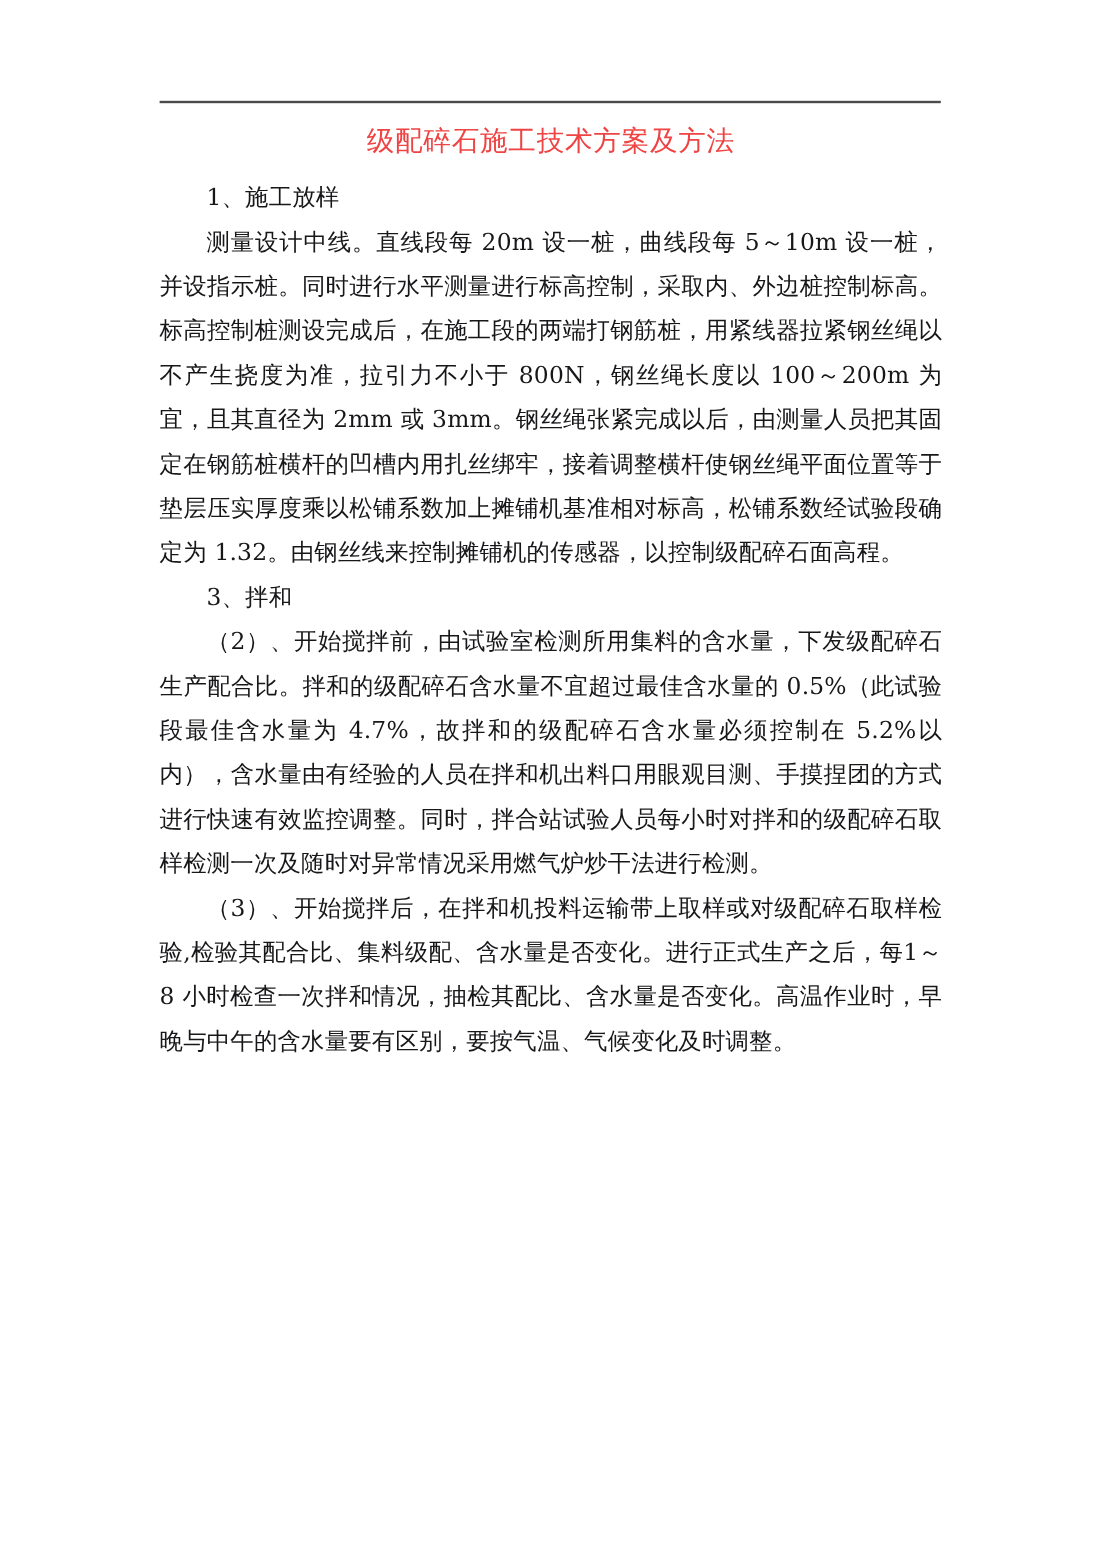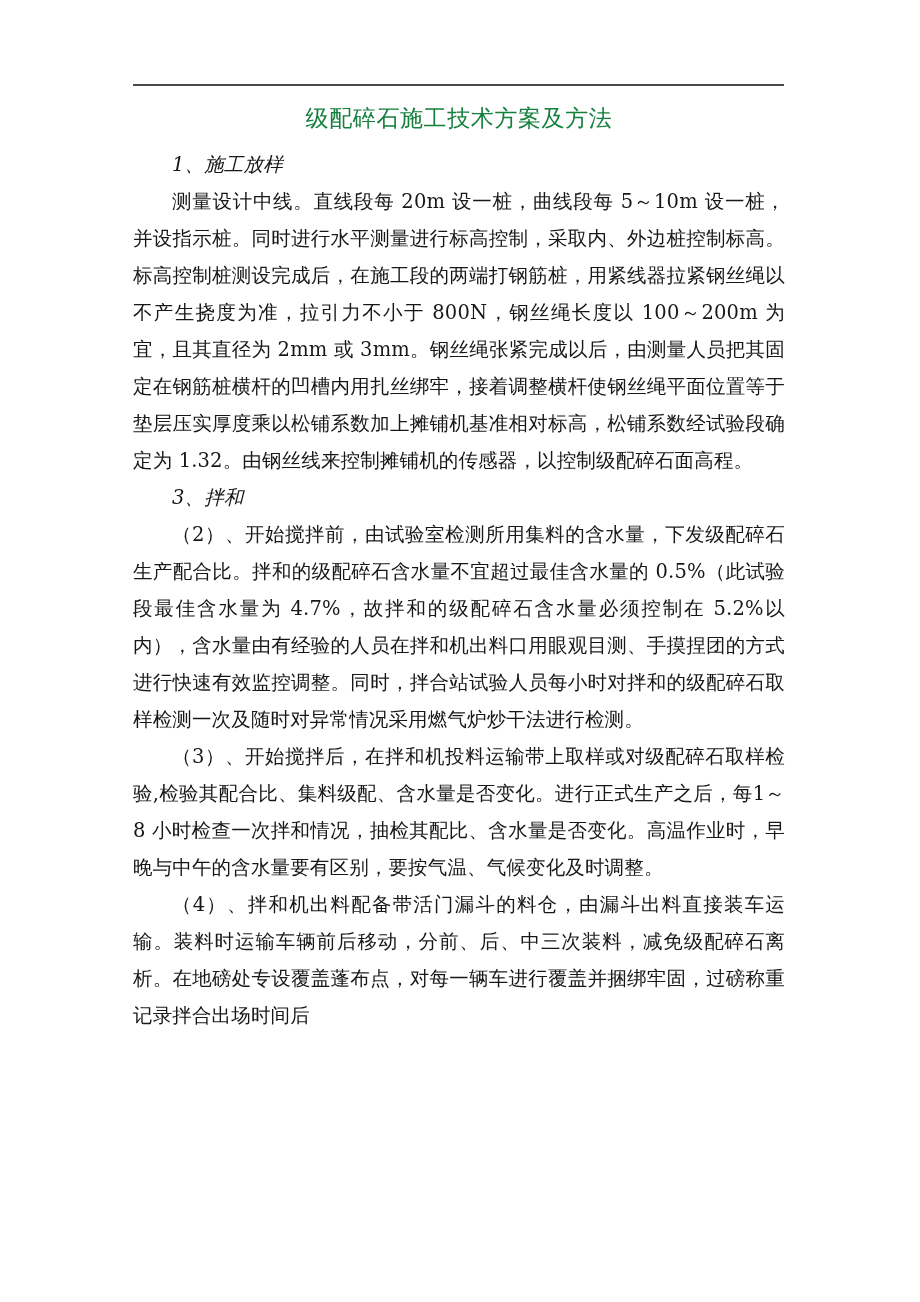--- a/index.html
+++ b/index.html
@@ -30,40 +30,39 @@
     position: absolute;
     left: 133px;
     top: 100px;
     width: 652px;
   }
   .doc-title {
     font-family: "DejaVu Serif", "Liberation Serif", serif;
     font-size: 23px;
     line-height: 37px;
     text-align: center;
-    color: #15803d;
+    color: #ef4444;
     font-weight: normal;
     margin: 0 0 9px 0;
     letter-spacing: 0.6px;
   }
   .para {
     font-family: "DejaVu Serif", "Liberation Serif", serif;
     font-size: 19.5px;
     line-height: 37px;
     color: #17171a;
     text-align: justify;
     text-justify: inter-ideograph;
     margin: 0;
     text-indent: 2em;
     letter-spacing: 0.15px;
     word-break: break-all;
   }
   .para.heading-line {
     text-indent: 2em;
-    font-style: italic;
   }
 </style>
 </head>
 <body>
 
 <div class="page">
 
   <div class="header-rule"></div>
 
   <div class="doc-body">
@@ -76,16 +75,15 @@
 
 
 
     <p class="para heading-line">3、拌和</p>
 
 
     <p class="para">（2）、开始搅拌前，由试验室检测所用集料的含水量，下发级配碎石生产配合比。拌和的级配碎石含水量不宜超过最佳含水量的 0.5%（此试验段最佳含水量为 4.7%，故拌和的级配碎石含水量必须控制在 5.2%以内），含水量由有经验的人员在拌和机出料口用眼观目测、手摸捏团的方式进行快速有效监控调整。同时，拌合站试验人员每小时对拌和的级配碎石取样检测一次及随时对异常情况采用燃气炉炒干法进行检测。</p>
 
     <p class="para">（3）、开始搅拌后，在拌和机投料运输带上取样或对级配碎石取样检验,检验其配合比、集料级配、含水量是否变化。进行正式生产之后，每1～8 小时检查一次拌和情况，抽检其配比、含水量是否变化。高温作业时，早晚与中午的含水量要有区别，要按气温、气候变化及时调整。</p>
 
-    <p class="para">（4）、拌和机出料配备带活门漏斗的料仓，由漏斗出料直接装车运输。装料时运输车辆前后移动，分前、后、中三次装料，减免级配碎石离析。在地磅处专设覆盖蓬布点，对每一辆车进行覆盖并捆绑牢固，过磅称重记录拌合出场时间后</p>
 
   </div>
 </div>
 
 </body></html>

